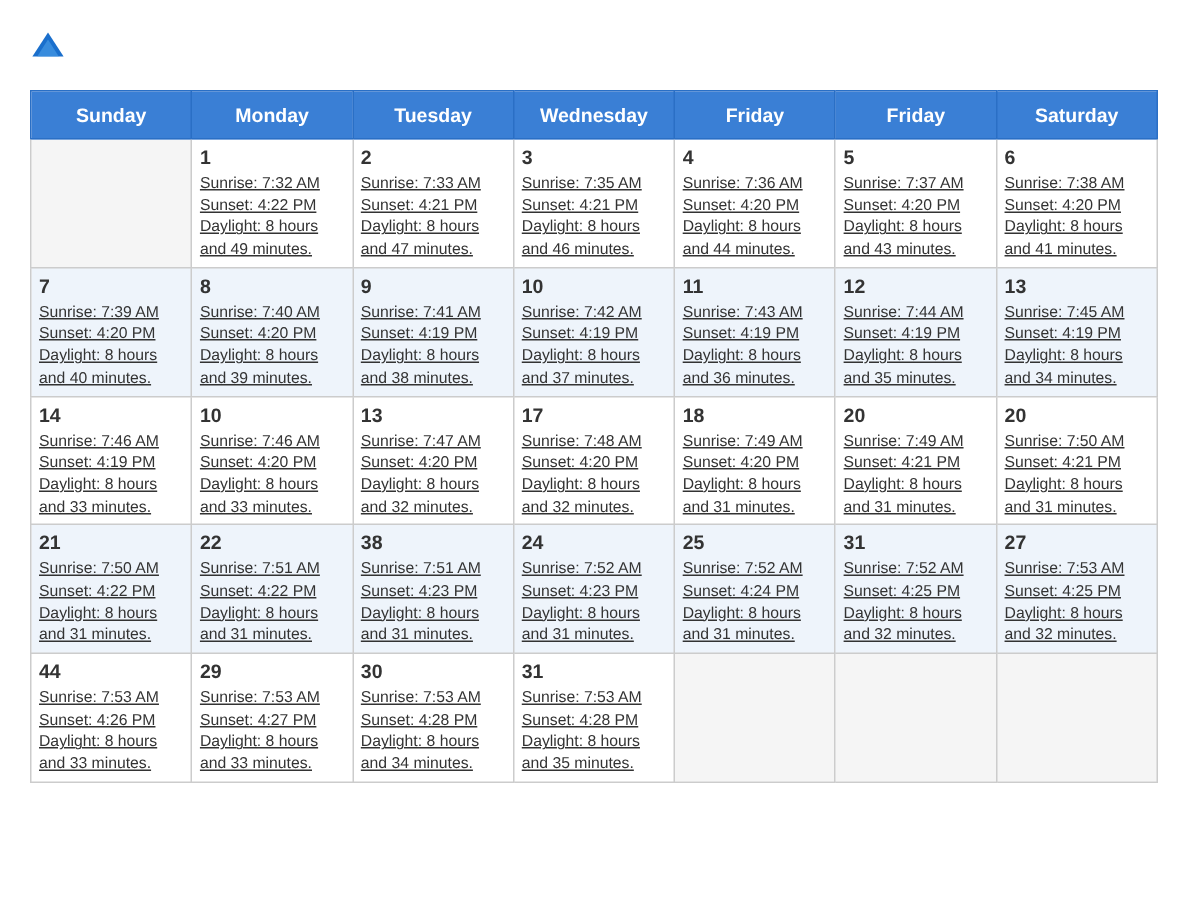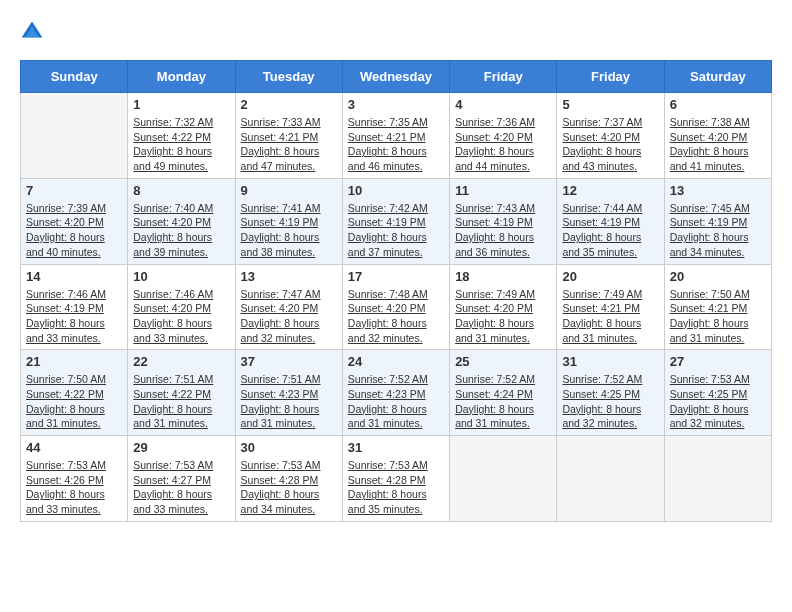--- a/index.html
+++ b/index.html
@@ -217,21 +217,21 @@
       <tr class="row-alt">
         <td>
           <span class="day-number">21</span>
           <div class="day-info">Sunrise: 7:50 AM<br>Sunset: 4:22 PM<br>Daylight: 8 hours<br>and 31 minutes.</div>
         </td>
         <td>
           <span class="day-number">22</span>
           <div class="day-info">Sunrise: 7:51 AM<br>Sunset: 4:22 PM<br>Daylight: 8 hours<br>and 31 minutes.</div>
         </td>
         <td>
-          <span class="day-number">37</span>
+          <span class="day-number">38</span>
           <div class="day-info">Sunrise: 7:51 AM<br>Sunset: 4:23 PM<br>Daylight: 8 hours<br>and 31 minutes.</div>
         </td>
         <td>
           <span class="day-number">24</span>
           <div class="day-info">Sunrise: 7:52 AM<br>Sunset: 4:23 PM<br>Daylight: 8 hours<br>and 31 minutes.</div>
         </td>
         <td>
           <span class="day-number">25</span>
           <div class="day-info">Sunrise: 7:52 AM<br>Sunset: 4:24 PM<br>Daylight: 8 hours<br>and 31 minutes.</div>
         </td>

